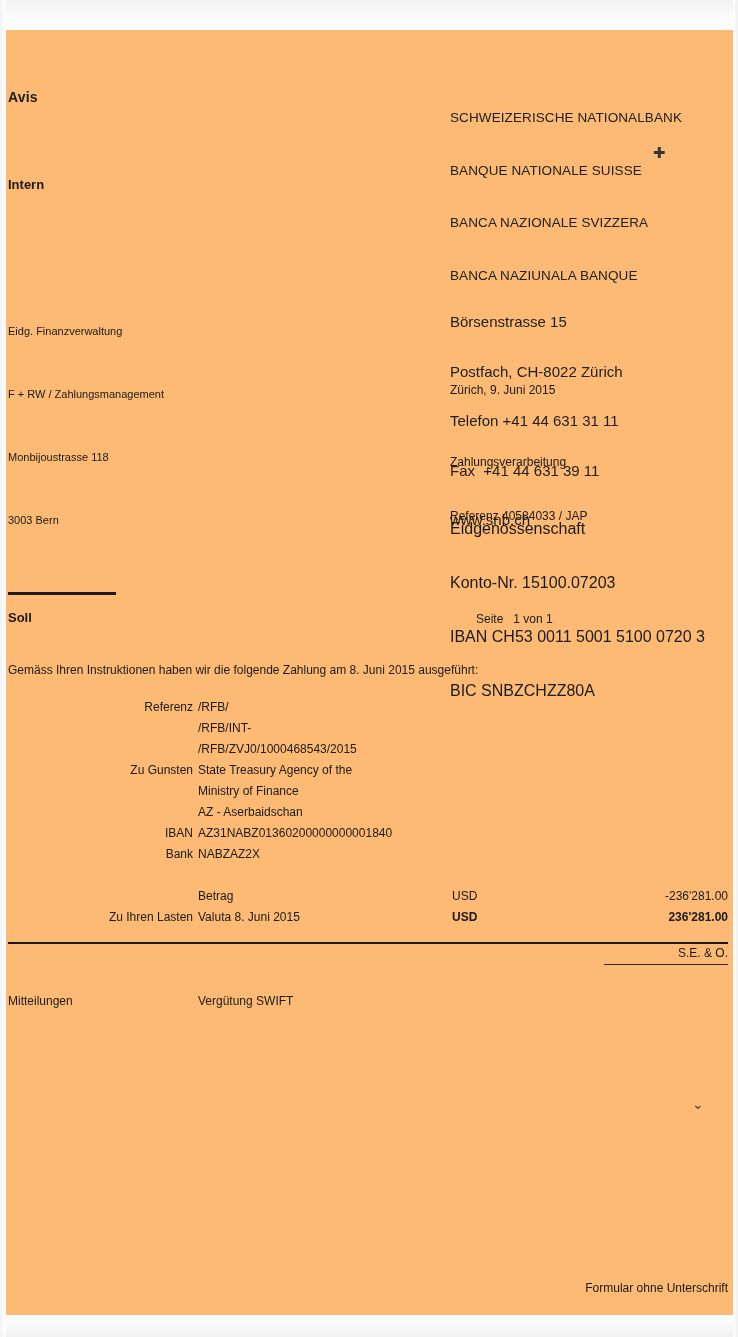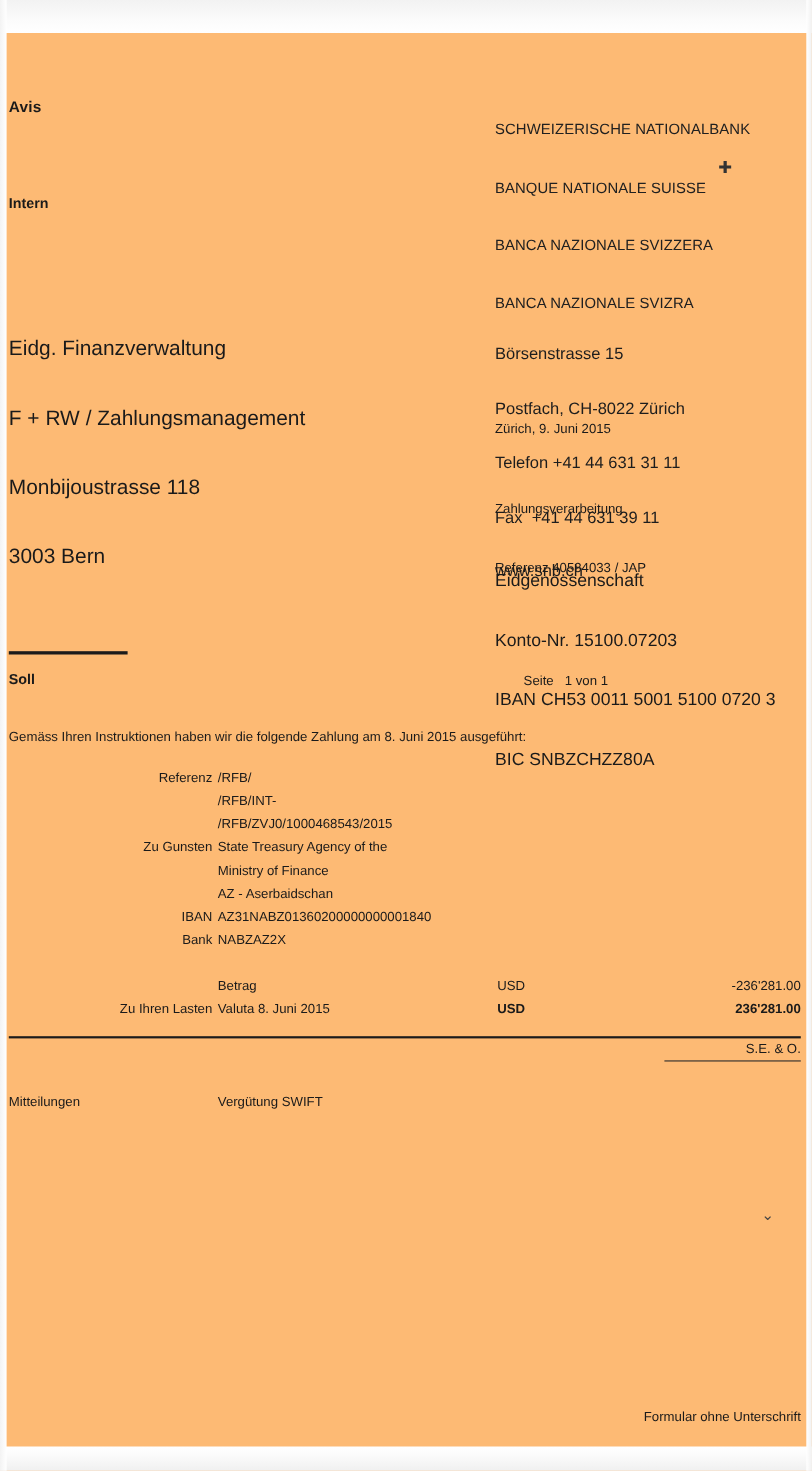--- a/index.html
+++ b/index.html
@@ -70,22 +70,22 @@
   }
   .cross-icon {
     position: absolute;
     left: 203px;
     top: 70px;
     font-size: 15px;
     color: #333;
   }
 
   .recipient {
-    left: 8px; top: 265px;
-    font-size: 19px;
+    left: 8px; top: 279px;
+    font-size: 11px;
     line-height: 21px;
     white-space: pre;
   }
 
   .sender-contact {
     left: 450px; top: 281px;
     font-size: 15px;
     line-height: 16.5px;
     white-space: pre;
     color: #1d1d1d;
@@ -192,21 +192,21 @@
   <div class="scan-left"></div>
   <div class="scan-right"></div>
 
   <div class="abs lbl-avis">Avis</div>
   <div class="abs lbl-intern">Intern</div>
 
   <div class="abs bank-names">
     <div>SCHWEIZERISCHE NATIONALBANK</div>
     <div>BANQUE NATIONALE SUISSE</div>
     <div>BANCA NAZIONALE SVIZZERA</div>
-    <div>BANCA NAZIONALE SVIZRA</div>
+    <div>BANCA NAZIUNALA BANQUE</div>
     <span class="cross-icon">✚</span>
   </div>
 
   <div class="abs recipient">
     <div>Eidg. Finanzverwaltung</div>
     <div>F + RW / Zahlungsmanagement</div>
     <div>Monbijoustrasse 118</div>
     <div>3003 Bern</div>
   </div>
 

